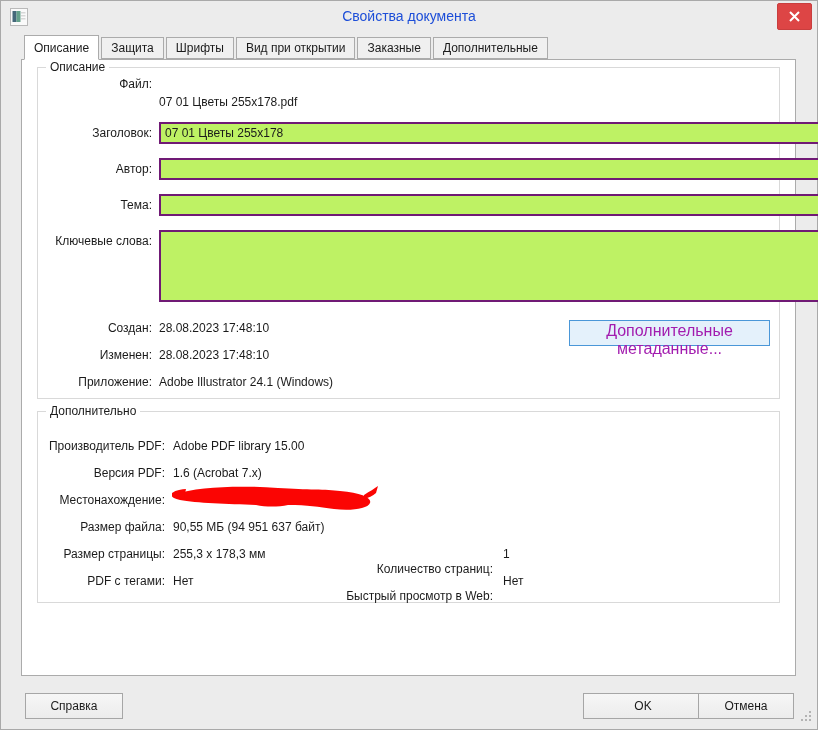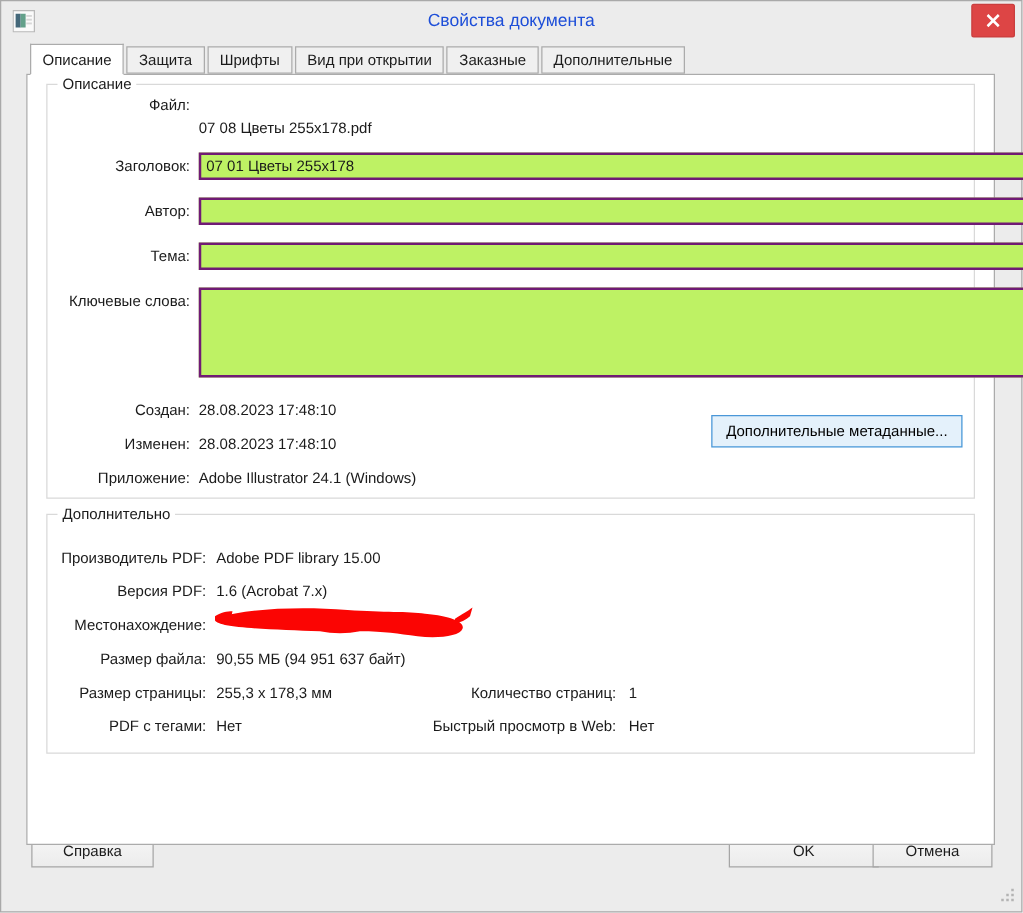--- a/index.html
+++ b/index.html
@@ -22,30 +22,30 @@
   .group{position:absolute;border:1px solid #d9d9d9;box-sizing:border-box;}
   .group-label{position:absolute;top:-8px;left:8px;background:#ffffff;padding:0 4px;font-size:12px;color:#1b1b1b;}
   .g1{left:15px;top:7px;width:743px;height:332px;}
   .g2{left:15px;top:351px;width:743px;height:192px;}
   .lbl{position:absolute;font-size:12px;line-height:15px;color:#1b1b1b;text-align:right;white-space:nowrap;}
   .val{position:absolute;font-size:12px;line-height:15px;color:#1b1b1b;white-space:nowrap;}
   .g1 .lbl{left:0;width:114px;}
   .g1 .val{left:121px;}
   .g2 .lbl{left:0;width:127px;}
   .g2 .val{left:135px;}
-  .g2 .lbl2{left:230px;width:225px;}
+  .g2 .lbl2{left:230px;width:225px;margin-top:15px;}
   .g2 .val2{left:465px;}
   .tbox{position:absolute;left:121px;width:723px;height:22px;box-sizing:border-box;
     border:2px solid #701a75;background:#bef264;font-family:inherit;font-size:12px;padding:2px 4px;color:#1b1b1b;}
   textarea.tbox{height:72px;resize:none;}
-  .meta-btn{position:absolute;left:531px;top:264px;width:201px;height:26px;box-sizing:border-box;
-    background:#e4f1fb;border:1px solid #4a97d8;font-family:inherit;font-size:12px;color:#000000;cursor:pointer;}
+  .meta-btn{position:absolute;left:531px;top:252px;width:201px;height:26px;box-sizing:border-box;
+    background:#e4f1fb;border:1px solid #4a97d8;font-family:inherit;font-size:16px;color:#a21caf;cursor:pointer;}
   .redaction{position:absolute;left:130px;top:66px;width:212px;height:36px;}
   
-  .btn{position:absolute;top:667px;height:26px;box-sizing:border-box;background:linear-gradient(#f6f6f6,#ececec);
+  .btn{position:absolute;top:692px;height:26px;box-sizing:border-box;background:linear-gradient(#f6f6f6,#ececec);
     border:1px solid #a6a6a6;font-family:inherit;font-size:12px;color:#1b1b1b;cursor:pointer;}
   .btn-help{left:24px;width:98px;}
   .btn-ok{left:582px;width:120px;}
   .btn-cancel{left:697px;width:96px;}
   .grip{position:absolute;right:6px;bottom:8px;width:12px;height:12px;cursor:nwse-resize;}
   .grip i{position:absolute;width:2px;height:2px;background:#b3b3b3;}
   .grip i:nth-child(1){right:0;bottom:0;} .grip i:nth-child(2){right:4px;bottom:0;}
   .grip i:nth-child(3){right:8px;bottom:0;} .grip i:nth-child(4){right:0;bottom:4px;}
   .grip i:nth-child(5){right:4px;bottom:4px;} .grip i:nth-child(6){right:0;bottom:8px;}
 </style>
@@ -81,21 +81,21 @@
     <div class="tab">Заказные</div>
     <div class="tab">Дополнительные</div>
   </div>
 
   <div class="page">
 
     <div class="group g1">
       <span class="group-label">Описание</span>
 
       <span class="lbl" style="top:9px">Файл:</span>
-      <span class="val" style="top:27px">07 08 Цветы 255x178.pdf</span>
+      <span class="val" style="top:27px">07 01 Цветы 255x178.pdf</span>
 
       <span class="lbl" style="top:58px">Заголовок:</span>
       <input class="tbox" style="top: 54px;" value="07 01 Цветы 255x178">
 
       <span class="lbl" style="top:94px">Автор:</span>
       <input class="tbox" style="top: 90px;" value="">
 
       <span class="lbl" style="top:130px">Тема:</span>
       <input class="tbox" style="top: 126px;" value="">
 

